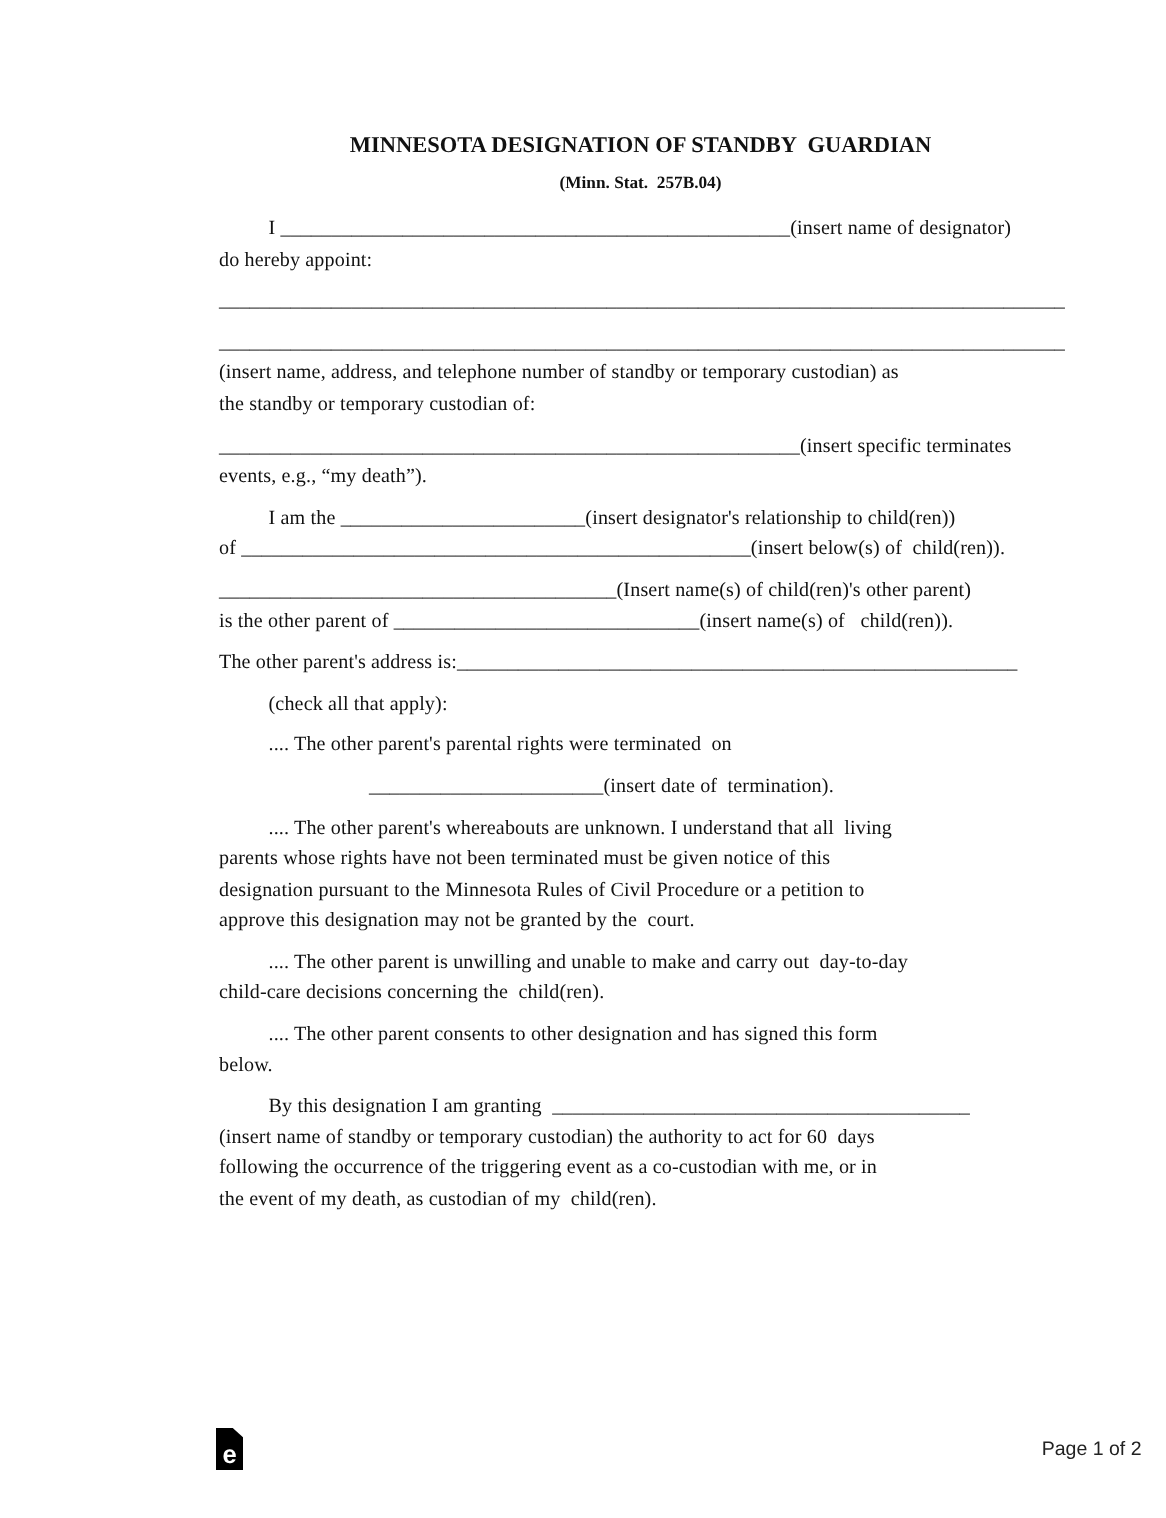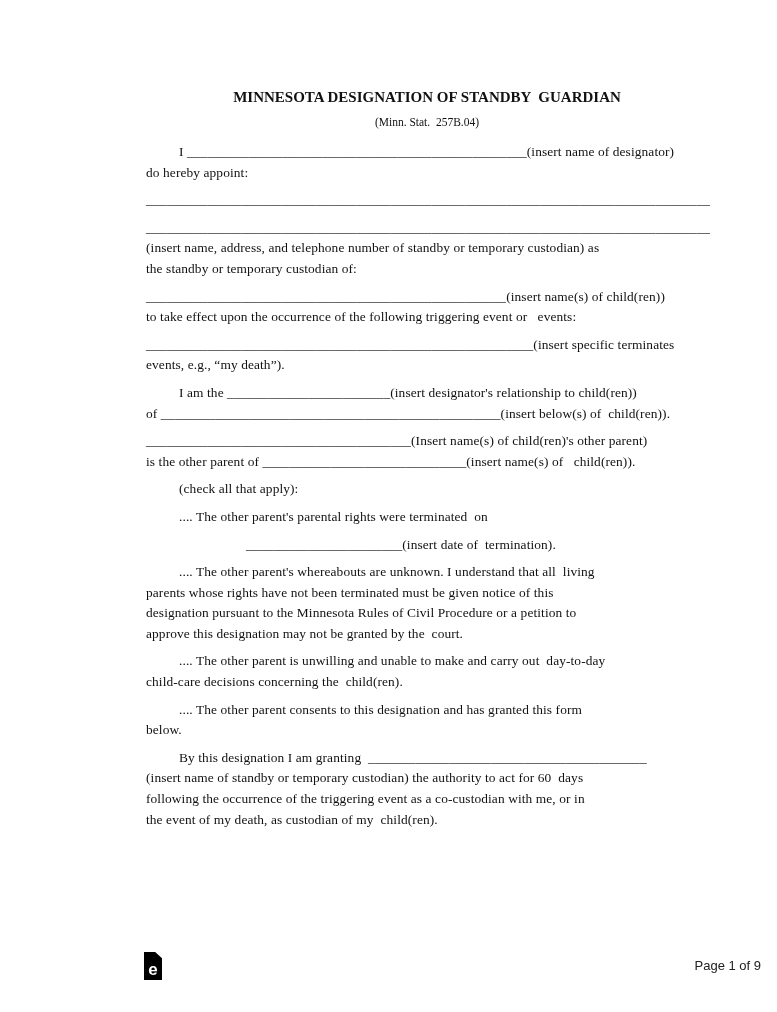--- a/index.html
+++ b/index.html
@@ -29,21 +29,21 @@
     font-size: 15px;
     line-height: 18px;
     font-weight: bold;
     white-space: pre;
   }
   .doc-subtitle {
     margin: 9px 0 0 0;
     text-align: center;
     font-size: 11.5px;
     line-height: 14px;
-    font-weight: normal;
+    font-weight: bold;
     white-space: pre;
   }
   .body-text {
     margin-top: 13px;
   }
   .para {
     margin: 7px 0 0 0;
     font-size: 13.4px;
     line-height: 20.6px;
     white-space: pre;
@@ -89,43 +89,42 @@
     <h1 class="doc-title">MINNESOTA DESIGNATION OF STANDBY  GUARDIAN</h1>
     <div class="doc-subtitle">(Minn. Stat.  257B.04)</div>
 
     <div class="body-text">
       <p class="para first indent">I __________________________________________________(insert name of designator)
 do hereby appoint:</p>
       <p class="para">___________________________________________________________________________________</p>
       <p class="para">___________________________________________________________________________________
 (insert name, address, and telephone number of standby or temporary custodian) as
 the standby or temporary custodian of:</p>
-      <p class="para">_____________________________________________________(insert name(s) of child(ren))
-to take effect upon the occurrence of the following triggering event or   events:</p>
       <p class="para">_________________________________________________________(insert specific terminates
 events, e.g., “my death”).</p>
       <p class="para indent">I am the ________________________(insert designator's relationship to child(ren))
 of __________________________________________________(insert below(s) of  child(ren)).</p>
       <p class="para">_______________________________________(Insert name(s) of child(ren)'s other parent)
 is the other parent of ______________________________(insert name(s) of   child(ren)).</p>
+      <p class="para">The other parent's address is:_______________________________________________________</p>
       <p class="para indent">(check all that apply):</p>
       <p class="para indent">.... The other parent's parental rights were terminated  on</p>
       <p class="para">                             _______________________(insert date of  termination).</p>
       <p class="para indent">.... The other parent's whereabouts are unknown. I understand that all  living
 parents whose rights have not been terminated must be given notice of this
 designation pursuant to the Minnesota Rules of Civil Procedure or a petition to
 approve this designation may not be granted by the  court.</p>
       <p class="para indent">.... The other parent is unwilling and unable to make and carry out  day-to-day
 child-care decisions concerning the  child(ren).</p>
-      <p class="para indent">.... The other parent consents to this designation and has granted this form
+      <p class="para indent">.... The other parent consents to other designation and has signed this form
 below.</p>
       <p class="para indent">By this designation I am granting  _________________________________________
 (insert name of standby or temporary custodian) the authority to act for 60  days
 following the occurrence of the triggering event as a co-custodian with me, or in
 the event of my death, as custodian of my  child(ren).</p>
     </div>
   </div>
 
   <div class="footer-logo">
     <span class="glyph">e</span>
   </div>
-  <div class="page-indicator">Page 1 of 9</div>
+  <div class="page-indicator">Page 1 of 2</div>
 </div>
 
 </body></html>

